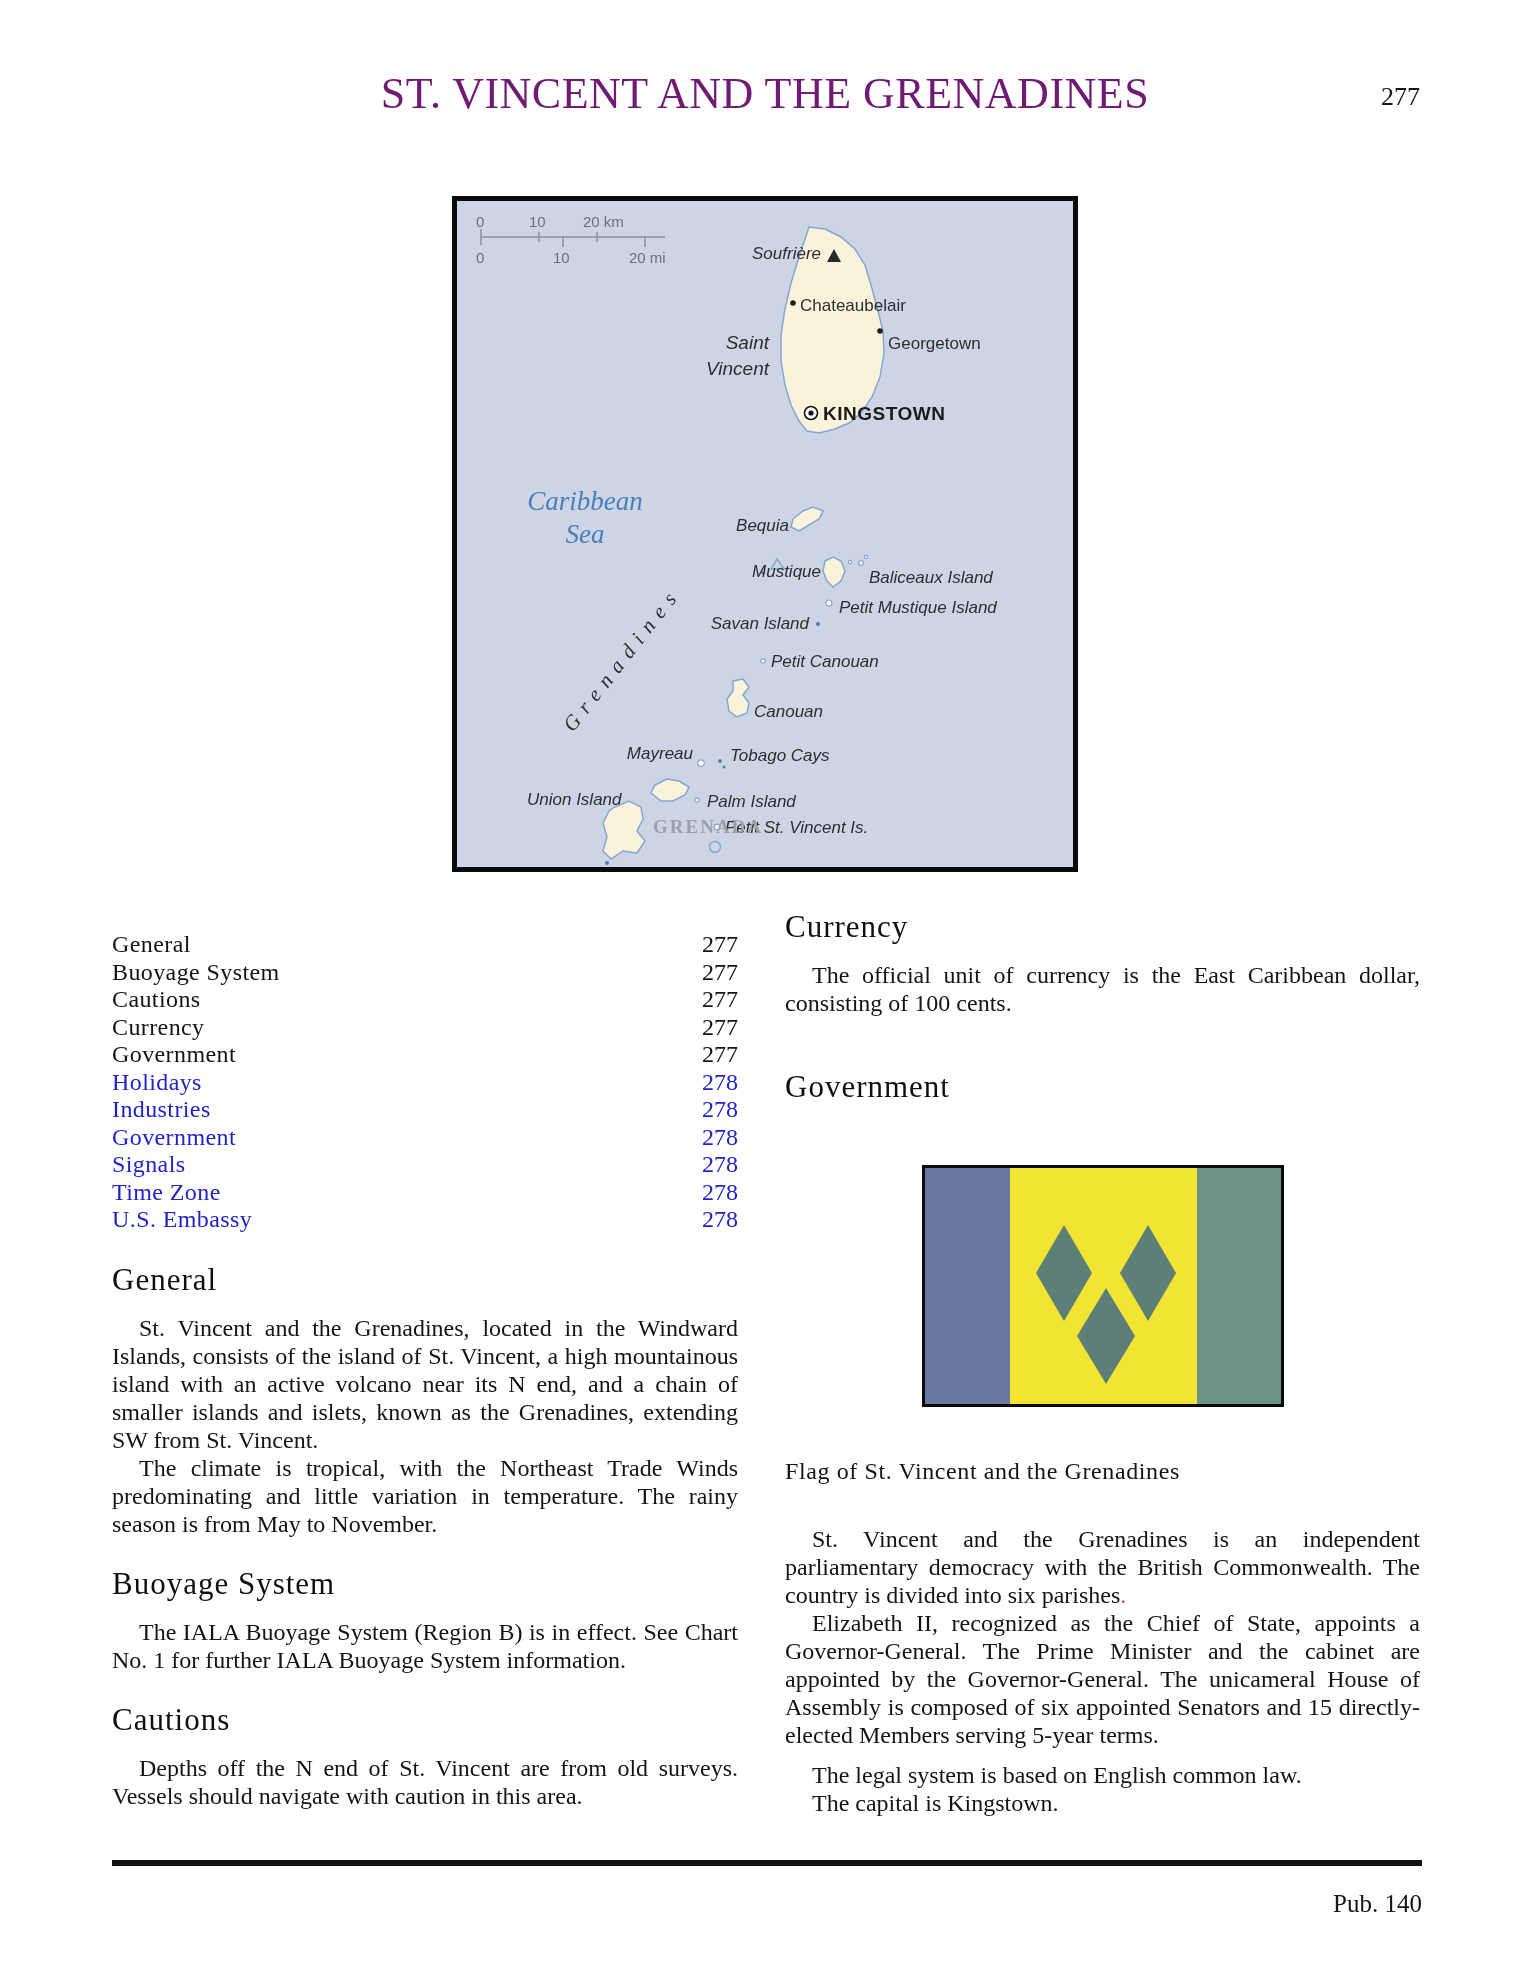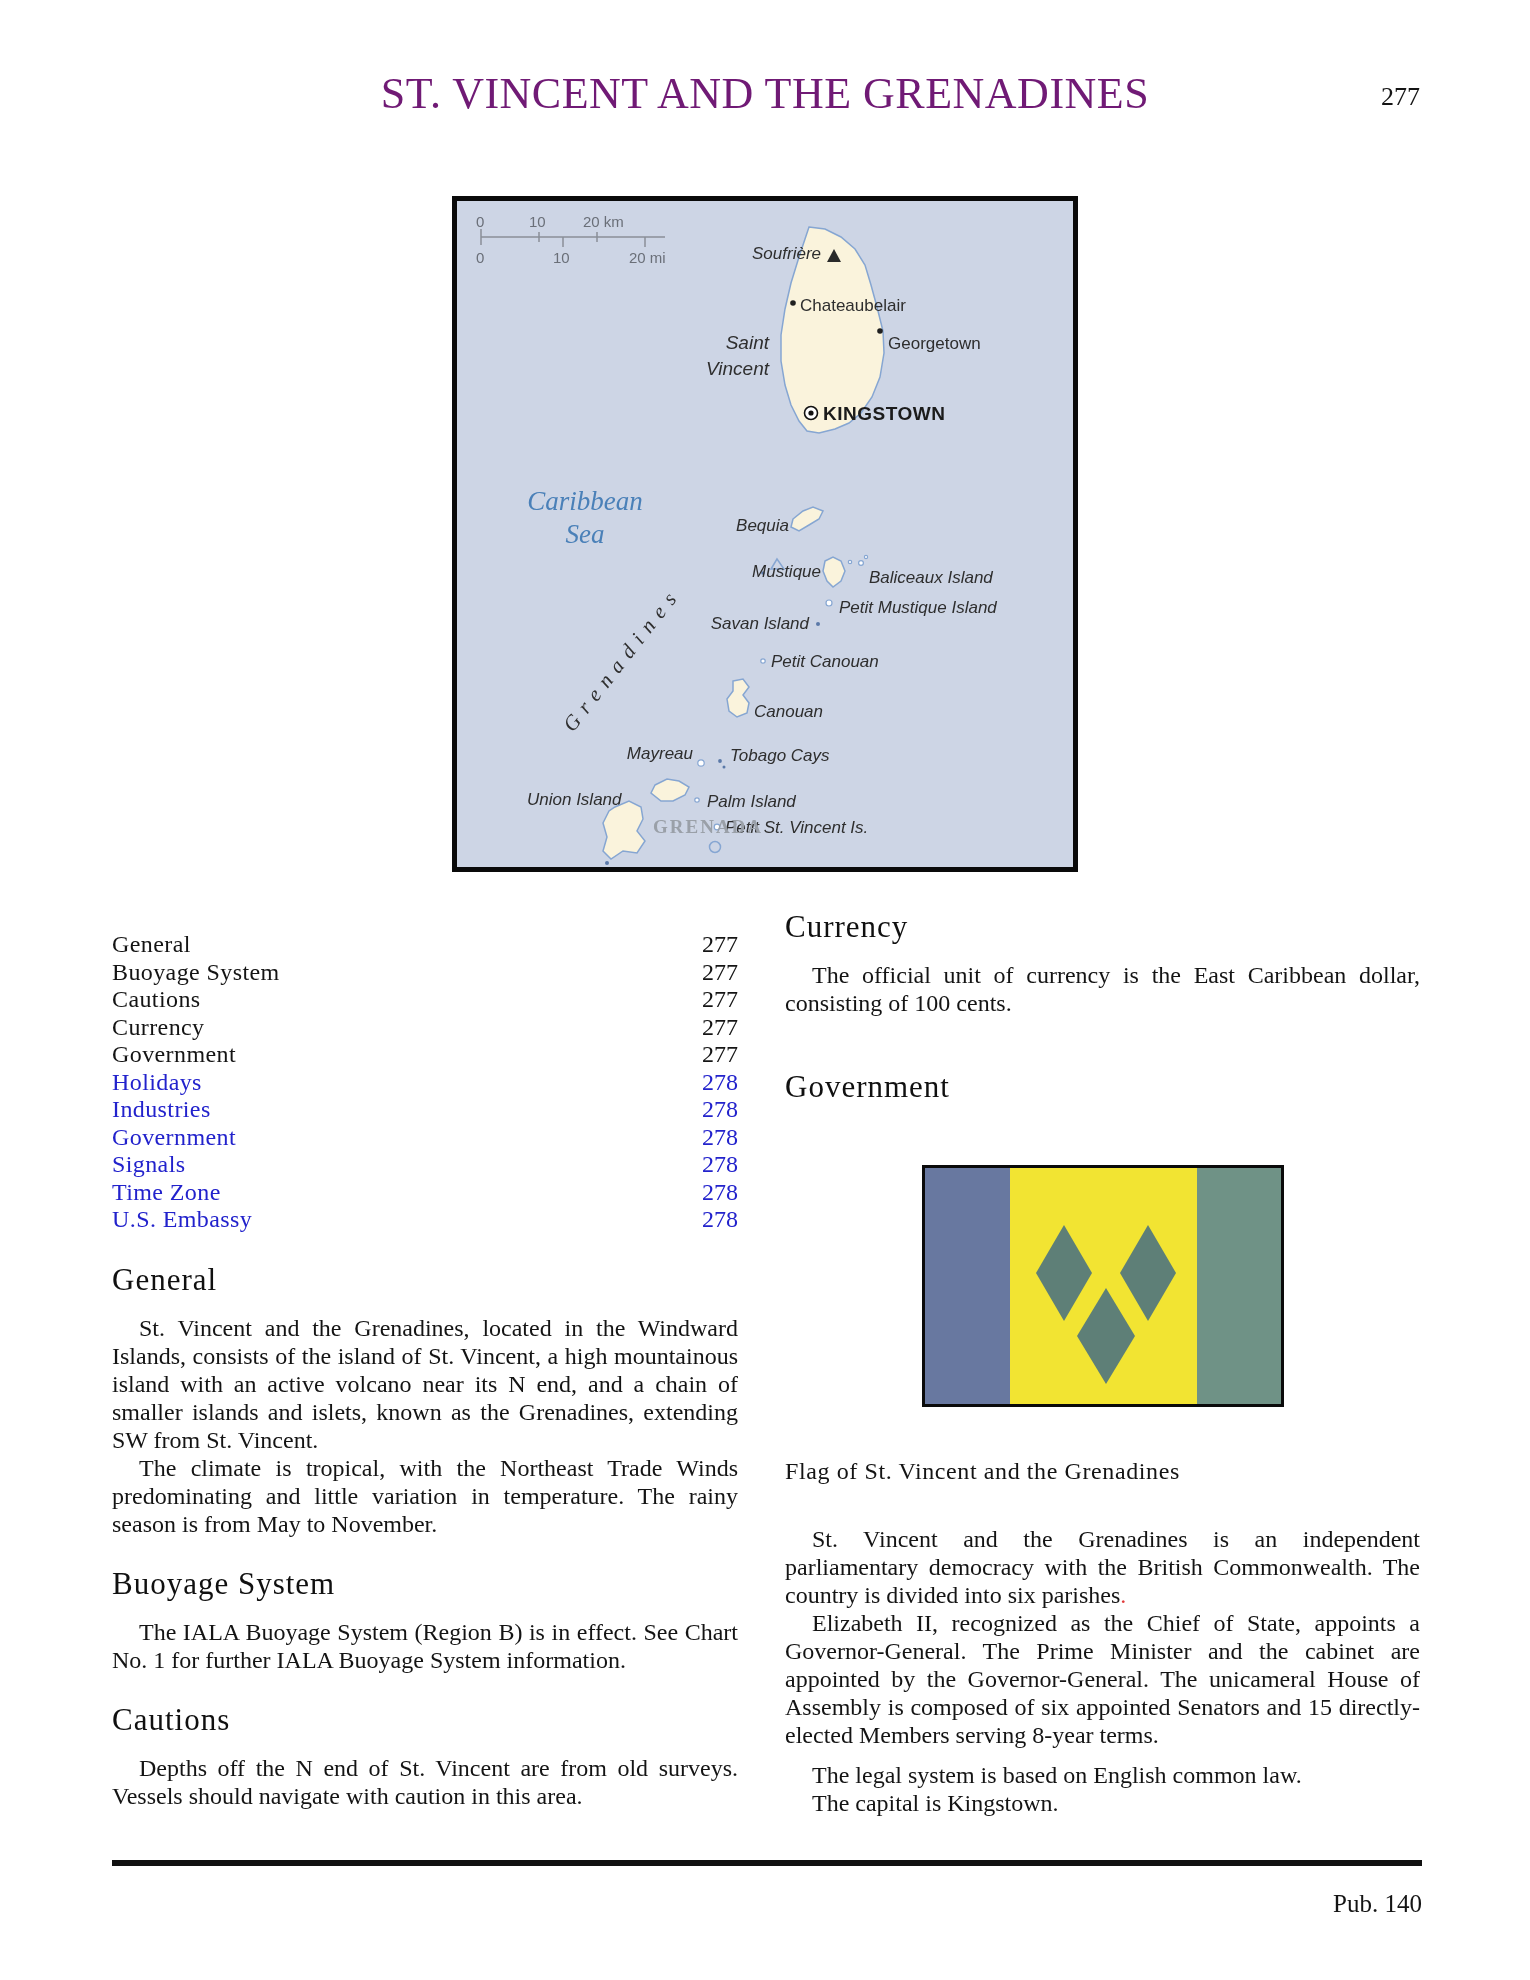--- a/index.html
+++ b/index.html
@@ -232,19 +232,19 @@
       <rect x="272" y="0" width="84" height="236" fill="#6f9286"></rect>
       <polygon points="139,57 167,105 139,153 111,105" fill="#5e7f77"></polygon>
       <polygon points="223,57 251,105 223,153 195,105" fill="#5e7f77"></polygon>
       <polygon points="181,120 210,168 181,216 152,168" fill="#5e7f77"></polygon>
     </svg>
   </figure>
 
   <div class="flag-caption">Flag of St. Vincent and the Grenadines</div>
 
   <p class="body" style="margin-top:40px;"><span>St. Vincent and the Grenadines is an independent parliamentary democracy with the British Commonwealth. The country is divided into six parishes</span><span class="red">.</span></p>
-  <p class="body cont">Elizabeth II, recognized as the Chief of State, appoints a Governor-General. The Prime Minister and the cabinet are appointed by the Governor-General. The unicameral House of Assembly is composed of six appointed Senators and 15 directly-elected Members serving 8-year terms.</p>
+  <p class="body cont">Elizabeth II, recognized as the Chief of State, appoints a Governor-General. The Prime Minister and the cabinet are appointed by the Governor-General. The unicameral House of Assembly is composed of six appointed Senators and 15 directly-elected Members serving 5-year terms.</p>
   <p class="body" style="margin-top:12px;">The legal system is based on English common law.</p>
   <p class="body cont">The capital is Kingstown.</p>
 </div>
 
 <div class="footer-rule"></div>
 <div class="footer-pub">Pub. 140</div>
 
 </body></html>

